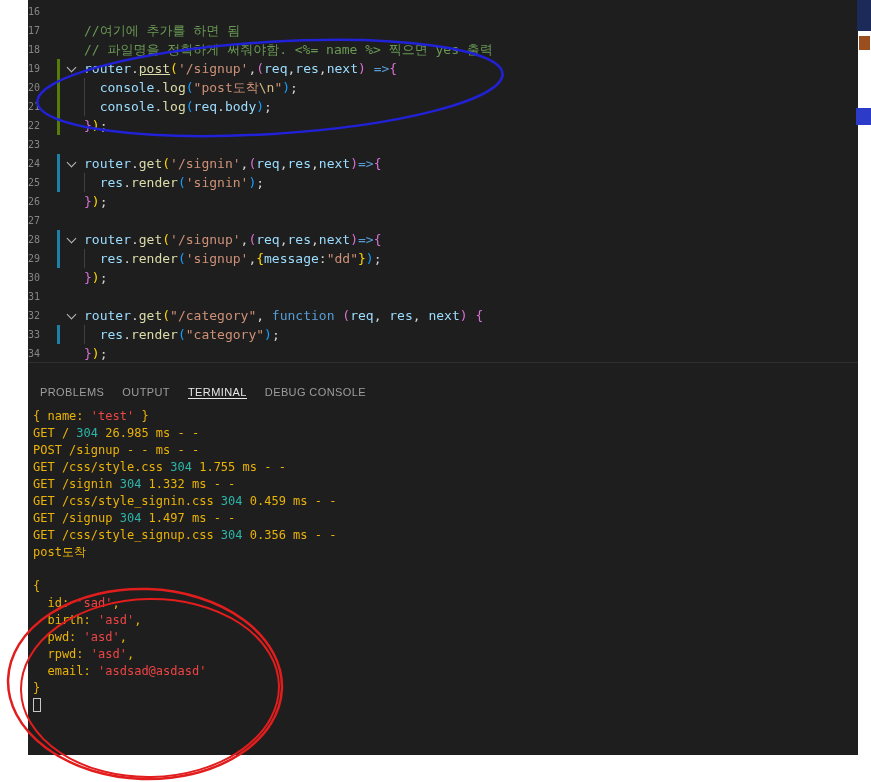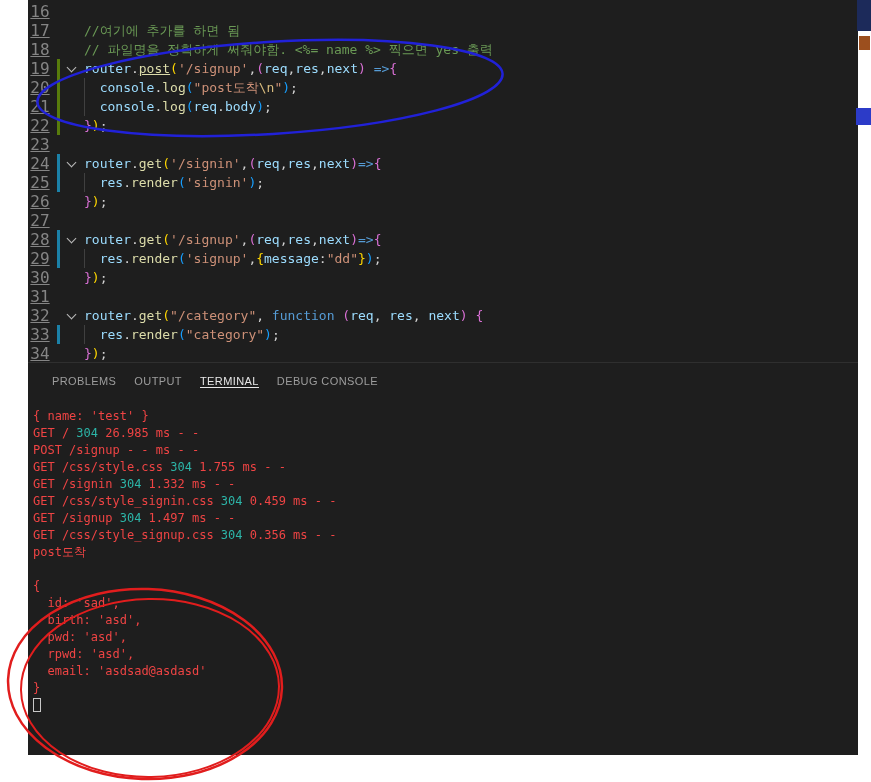--- a/index.html
+++ b/index.html
@@ -4,21 +4,21 @@
 <style>
   * { margin:0; padding:0; box-sizing:border-box; }
   html,body { width:871px; height:782px; background:#ffffff; overflow:hidden; }
   body { position:relative; font-family:"DejaVu Sans Mono", monospace; }
 
   .app { position:absolute; left:28px; top:0; width:830px; height:755px; background:#1e1e1e; }
 
   
   .editor { position:relative; height:362px; padding-top:2px; overflow:hidden; background:#1e1e1e; }
   .cl { position:relative; height:19px; line-height:19px; font-size:13px; white-space:pre; }
-  .ln { position:absolute; left:0; top:0; width:24px; text-align:center; color:#858585; font-size:16px;text-decoration:underline; }
+  .ln { position:absolute; left:0; top:0; width:24px; text-align:left; color:#858585; font-size:10px; }
   .gut { position:absolute; left:29px; top:0; width:3px; height:19px; }
   .gut.added { background:#587c0c; }
   .gut.modified { background:#1b81a8; }
   .fold { position:absolute; left:36px; top:0; width:16px; height:19px; cursor:pointer; }
   .fold::after { content:""; position:absolute; left:4px; top:5px; width:6px; height:6px;
     border-right:1.5px solid #bcbcbc; border-bottom:1.5px solid #bcbcbc; transform:rotate(45deg); }
   .code { position:absolute; left:56px; top:0; }
   .cl.guide .code::before { content:""; position:absolute; left:0; top:0; width:1px; height:19px; background:#404040; }
 
   .tk-comment{color:#6a9955}
@@ -28,28 +28,28 @@
   .tk-esc{color:#d7ba7d}
   .tk-kw{color:#569cd6}
   .tk-def{color:#d4d4d4}
   .tk-gold{color:#ffd700}
   .tk-pink{color:#da70d6}
   .tk-blue{color:#179fff}
   .tk-u{text-decoration:underline}
 
   
   .panel { position:absolute; top:362px; left:0; width:100%; height:393px; background:#1e1e1e; border-top:1px solid #2f2f2f; }
-  .panel-tabs { display:flex; gap:18px; height:36px; align-items:center; padding-left:24px;
+  .panel-tabs { display:flex; gap:18px; height:36px; align-items:flex-end; padding-left:12px;
     font-family:"Liberation Sans","DejaVu Sans",sans-serif; font-size:11px; letter-spacing:0.4px; color:#9d9d9d; }
   .ptab { display:flex; align-items:center; cursor:pointer; border-bottom:1px solid transparent; }
   .ptab.active { color:#e7e7e7; border-bottom-color:#e7e7e7; }
 
   .terminal { padding:9px 0 0 5px; font-size:12px; }
   .tl { height:17px; line-height:17px; white-space:pre; }
-  .tt-def{color:#ef4444}
+  .tt-def{color:#eab308}
   .tt-green{color:#ef4444}
   .tt-cyan{color:#2cb5a8}
   .cursor { display:inline-block; width:8px; height:14px; border:1px solid #c8c8c8; vertical-align:middle; margin-top:-2px; }
 
   
   .mark { position:absolute; z-index:5; }
   .mark-navy  { left:857px; top:0;     width:14px; height:31px; background:#1c2a5a; }
   .mark-orange{ left:859px; top:36px;  width:11px; height:14px; background:#9c4f1e; }
   .mark-blue  { left:856px; top:108px; width:15px; height:17px; background:#2c3bc8; }
 

